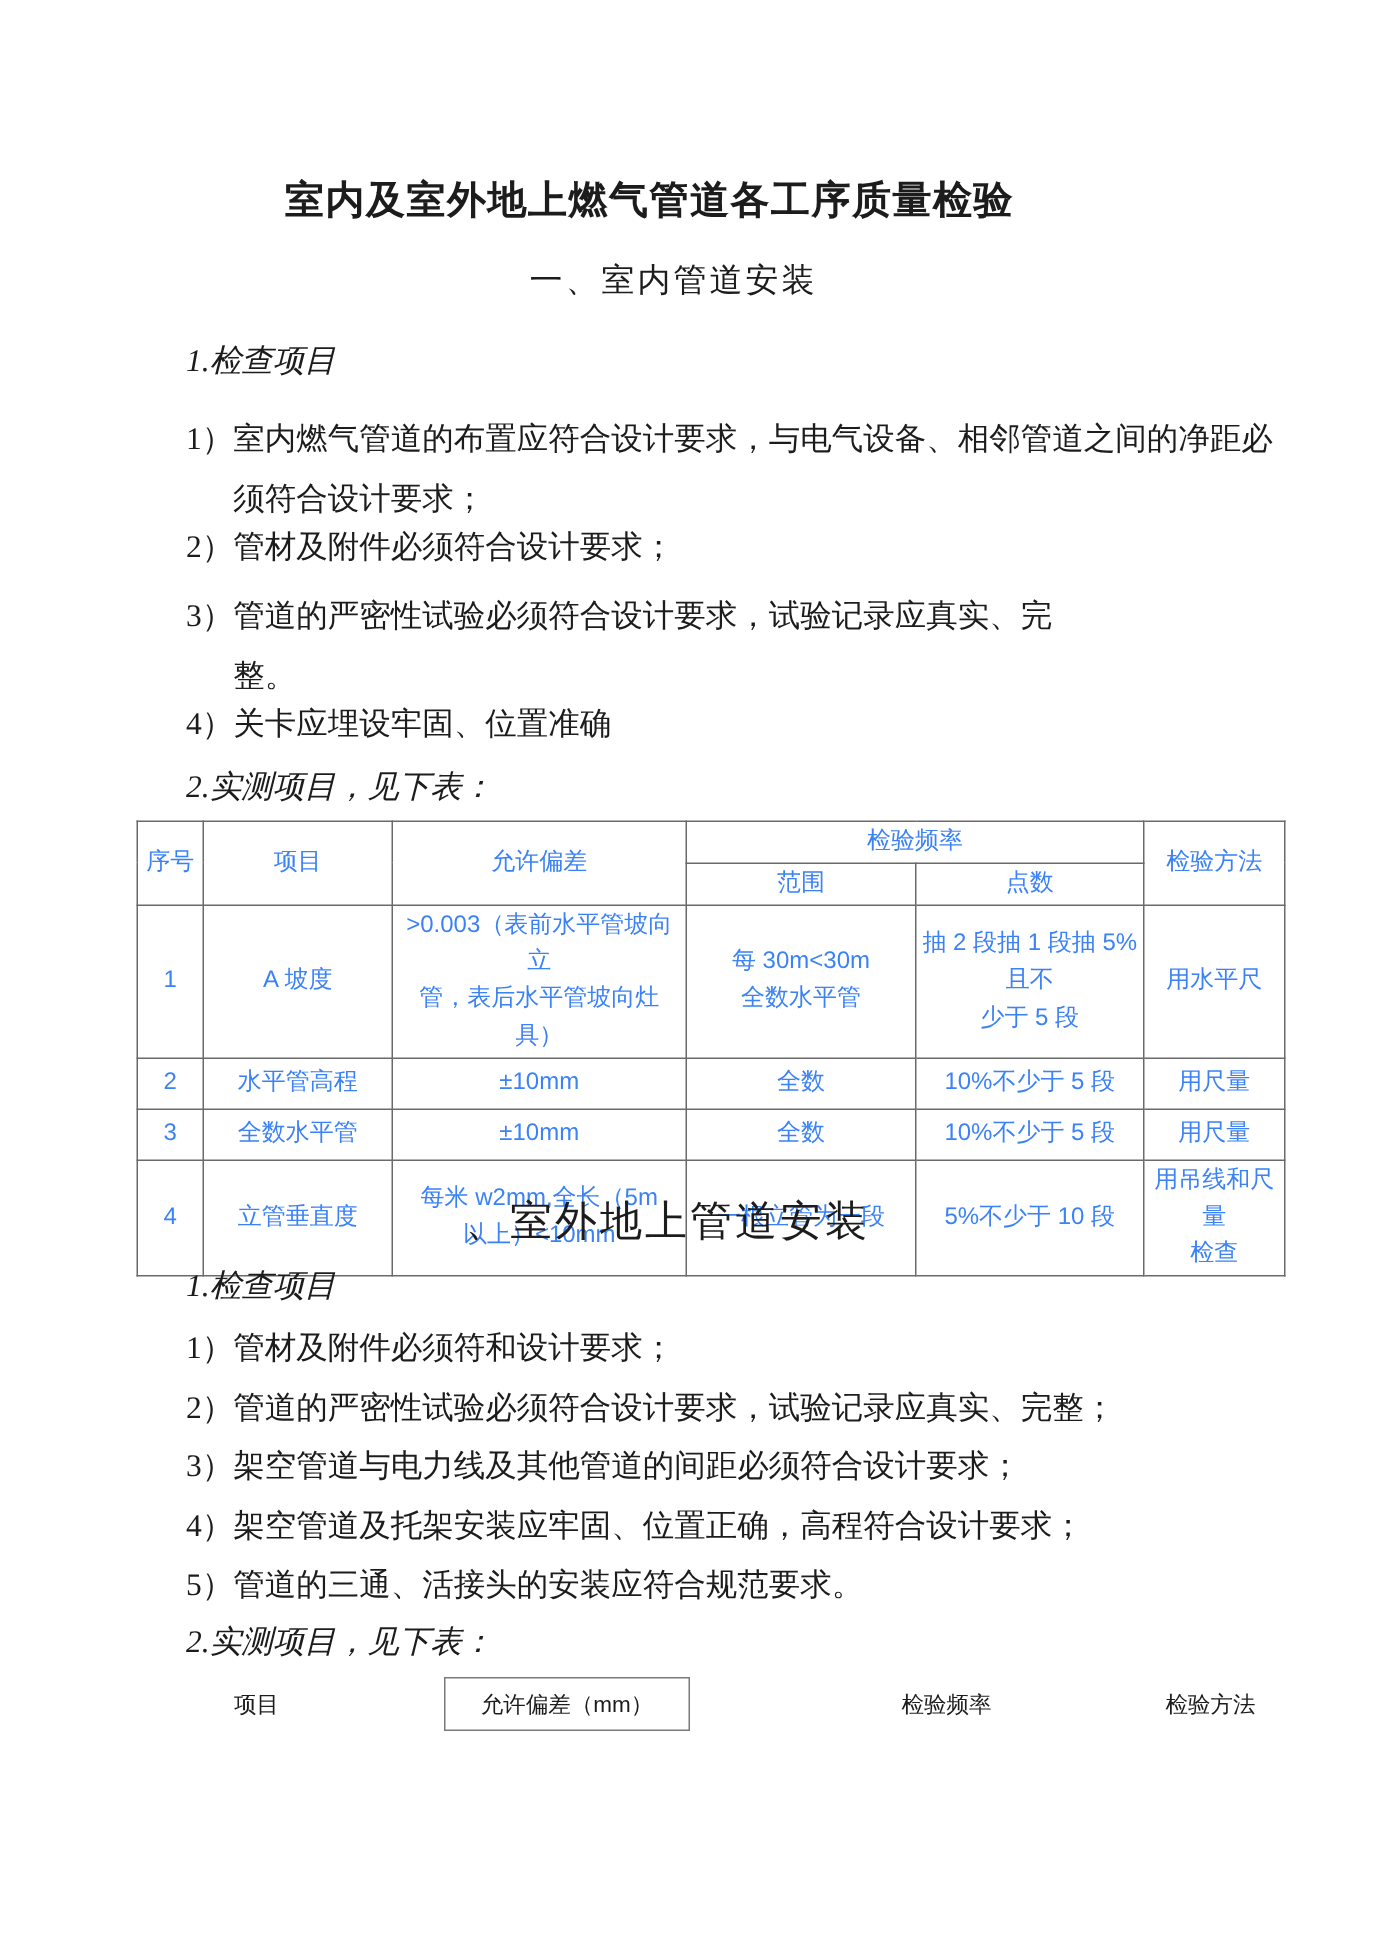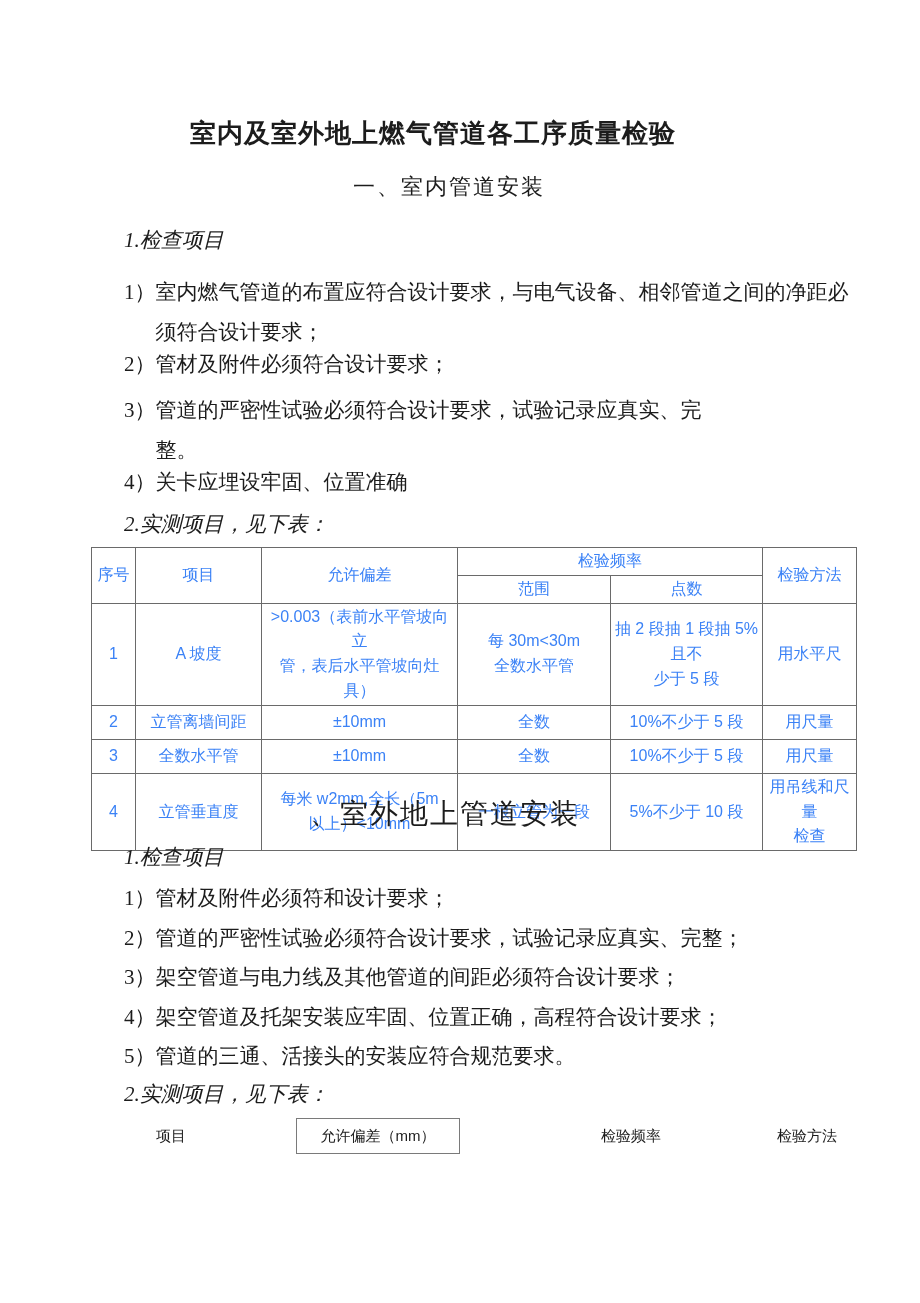--- a/index.html
+++ b/index.html
@@ -134,21 +134,21 @@
 管，表后水平管坡向灶
 具）</td>
       <td class="pre">每 30m&lt;30m
 全数水平管</td>
       <td class="pre">抽 2 段抽 1 段抽 5%且不
 少于 5 段</td>
       <td>用水平尺</td>
     </tr>
     <tr style="height:34px">
       <td>2</td>
-      <td>立管离墙间距</td>
+      <td>水平管高程</td>
       <td>±10mm</td>
       <td>全数</td>
       <td>10%不少于 5 段</td>
       <td>用尺量</td>
     </tr>
     <tr style="height:34px">
       <td>3</td>
       <td>全数水平管</td>
       <td>±10mm</td>
       <td>全数</td>

